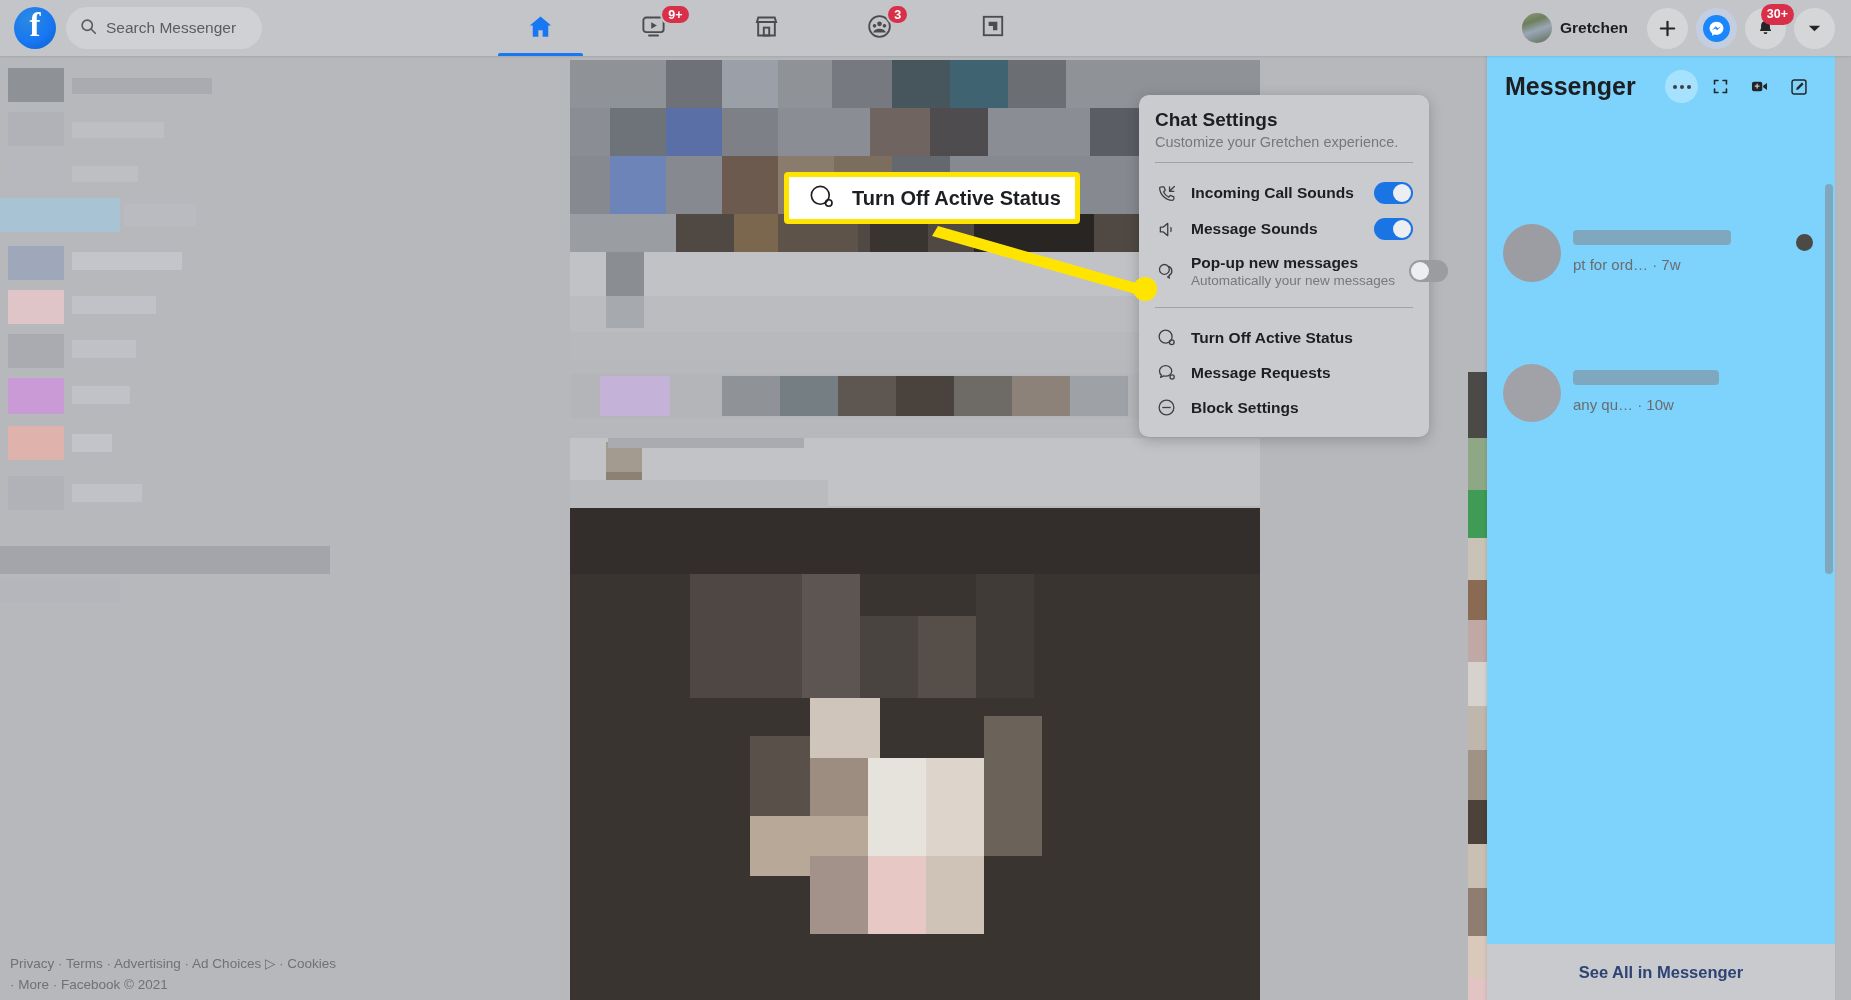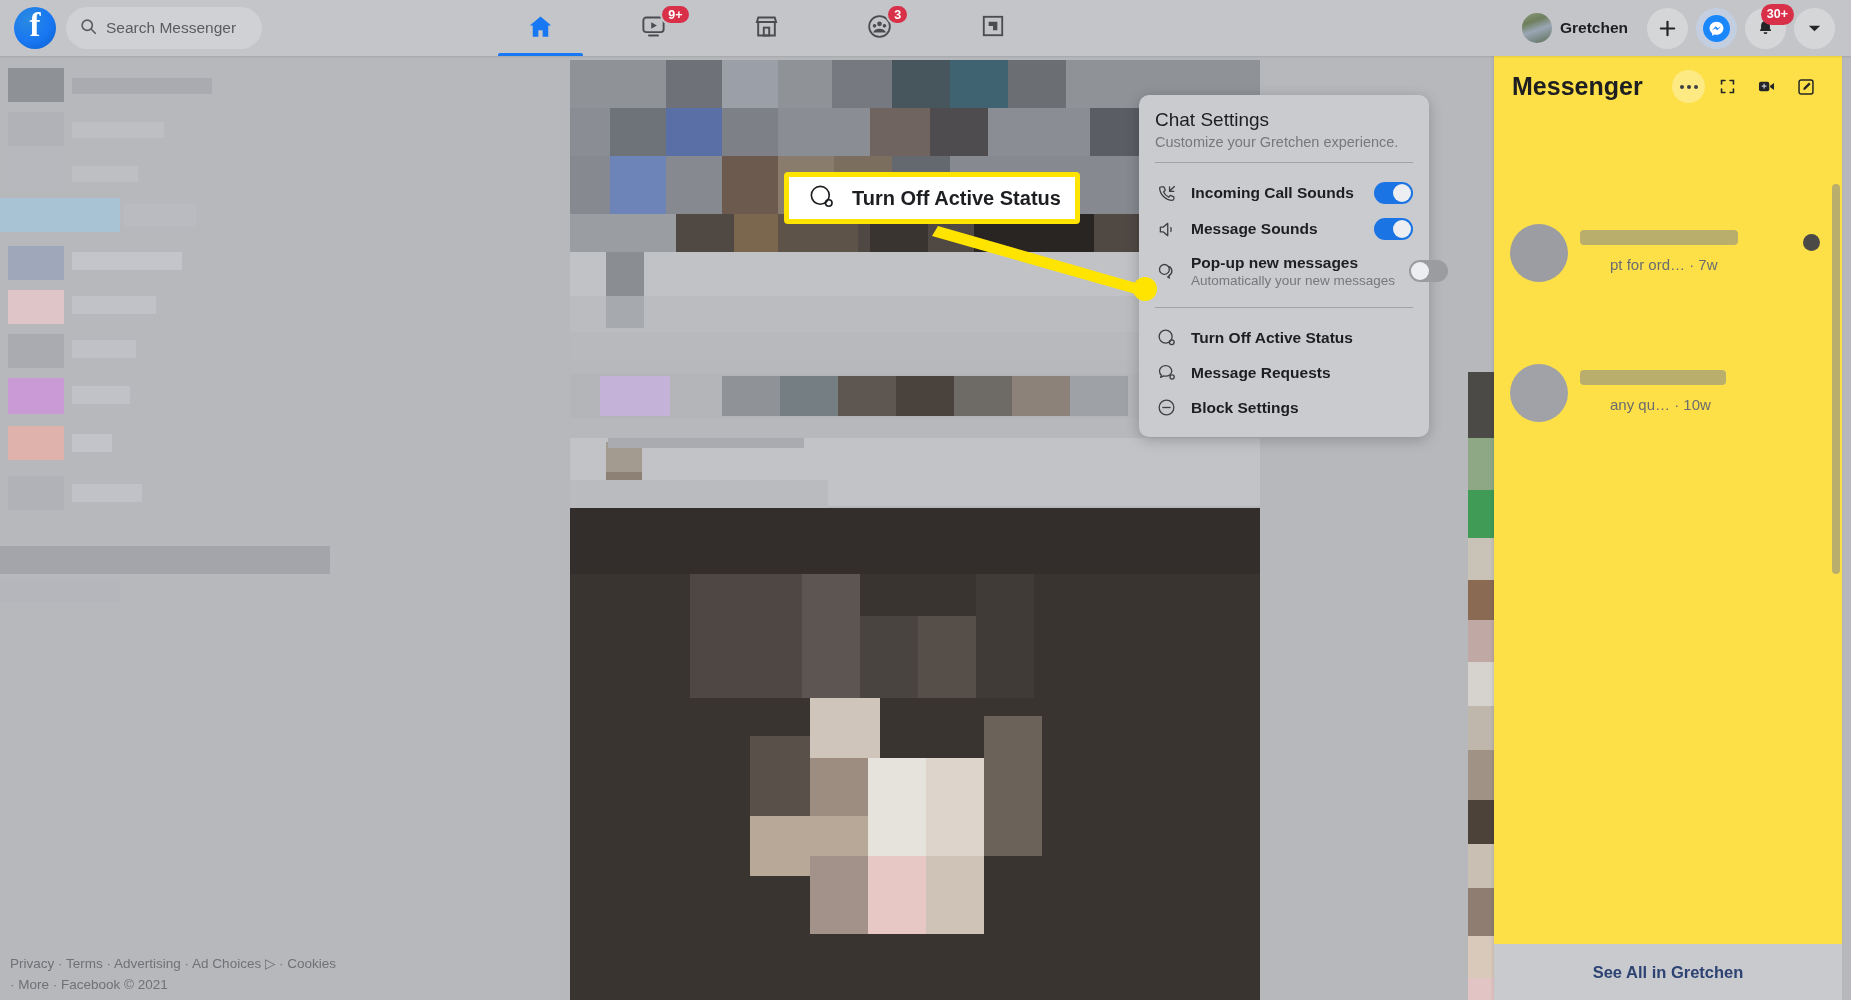--- a/index.html
+++ b/index.html
@@ -95,22 +95,22 @@
 
   
   .canvas { position: absolute; top: 56px; left: 0; right: 0; bottom: 0; }
   .blk { position: absolute; }
 
   .feed-col { position: absolute; left: 570px; top: 0; width: 690px; }
   .feed-card { position: absolute; }
 
   
   .messenger {
-    position: absolute; top: 56px; right: 9px; width: 348px; bottom: 0;
-    background: #fde047;
+    position: absolute; top: 56px; right: 16px; width: 348px; bottom: 0;
+    background: #7dd3fc;
     box-shadow: -1px 0 3px rgba(0,0,0,0.10);
     z-index: 20;
   }
   .messenger-head {
     display: flex; align-items: center; padding: 14px 20px 6px 18px;
     gap: 6px;
   }
   .messenger-title { font-size: 25px; font-weight: bold; color: #1c1e21; flex: 1; }
   .mh-btn {
     width: 33px; height: 33px; border-radius: 50%;
@@ -118,21 +118,21 @@
     cursor: pointer;
   }
   .mh-btn.on { background: rgba(255,255,255,0.32); }
   .dots { display: flex; gap: 3px; }
   .dots i { width: 4px; height: 4px; border-radius: 50%; background: #3d3f43; display: block; }
 
   .msg-list { position: absolute; top: 64px; left: 0; right: 0; bottom: 60px; overflow: hidden; }
   .msg-row { position: absolute; left: 8px; right: 16px; height: 76px; }
   .msg-ava { position: absolute; left: 8px; top: 8px; width: 58px; height: 58px; border-radius: 50%; }
   .msg-l1 { position: absolute; left: 78px; top: 14px; height: 15px; border-radius: 4px; background: rgba(130,133,138,0.55); }
-  .msg-l2 { position: absolute; left: 78px; top: 40px; font-size: 15px; color: #6a6c70; white-space: nowrap; margin-left: 30px; }
+  .msg-l2 { position: absolute; left: 78px; top: 40px; font-size: 15px; color: #6a6c70; white-space: nowrap; }
   .msg-mark { position: absolute; right: 6px; top: 30px; width: 17px; height: 17px; border-radius: 50%; }
 
   .see-all {
     position: absolute; left: 0; right: 0; bottom: 0; height: 56px;
     display: flex; align-items: center; justify-content: center;
     font-size: 16.5px; font-weight: bold; color: #2d4373;
     cursor: pointer;
     background: #c8cace;
   }
   .scroll-track {
@@ -142,21 +142,21 @@
 
   
   .chat-settings {
     position: absolute; left: 1139px; top: 95px; width: 290px;
     background: #c9cbcf;
     border-radius: 10px;
     box-shadow: 0 3px 14px rgba(0,0,0,0.22);
     padding: 14px 0 12px 0;
     z-index: 30;
   }
-  .cs-title { font-size: 19px; font-weight: normal; color: #1c1e21; padding: 0 16px; }
+  .cs-title { font-size: 19px; font-weight: bold; color: #1c1e21; padding: 0 16px; }
   .cs-sub { font-size: 14.5px; color: #76787c; padding: 3px 16px 0 16px; }
   .cs-div { height: 1px; background: rgba(110,113,118,0.45); margin: 12px 16px; }
   .cs-row {
     display: flex; align-items: center; gap: 14px;
     padding: 7px 16px; min-height: 34px; cursor: pointer;
   }
   .cs-ico { width: 22px; display: flex; align-items: center; justify-content: center; flex-shrink: 0; }
   .cs-txt { flex: 1; }
   .cs-lab { font-size: 15.5px; font-weight: bold; color: #1c1e21; white-space: nowrap; }
   .cs-desc { font-size: 13.5px; color: #76787c; white-space: nowrap; margin-top: 1px; }
@@ -471,21 +471,21 @@
       <div class="msg-row" style="top:236px;">
         <div class="msg-ava" style="background:#a0a2a7;"></div>
         <div class="msg-l1" style="width:146px;"></div>
         <div class="msg-l2">any qu…  · 10w</div>
       </div>
 
       <div class="scroll-track"></div>
     </div>
 
     <div class="see-all">
-      <span>See All in Gretchen</span>
+      <span>See All in Messenger</span>
     </div>
   </div>
 
   <div class="chat-settings">
 
     <div class="cs-title">Chat Settings</div>
     <div class="cs-sub">Customize your Gretchen experience.</div>
 
     <div class="cs-div"></div>
 

